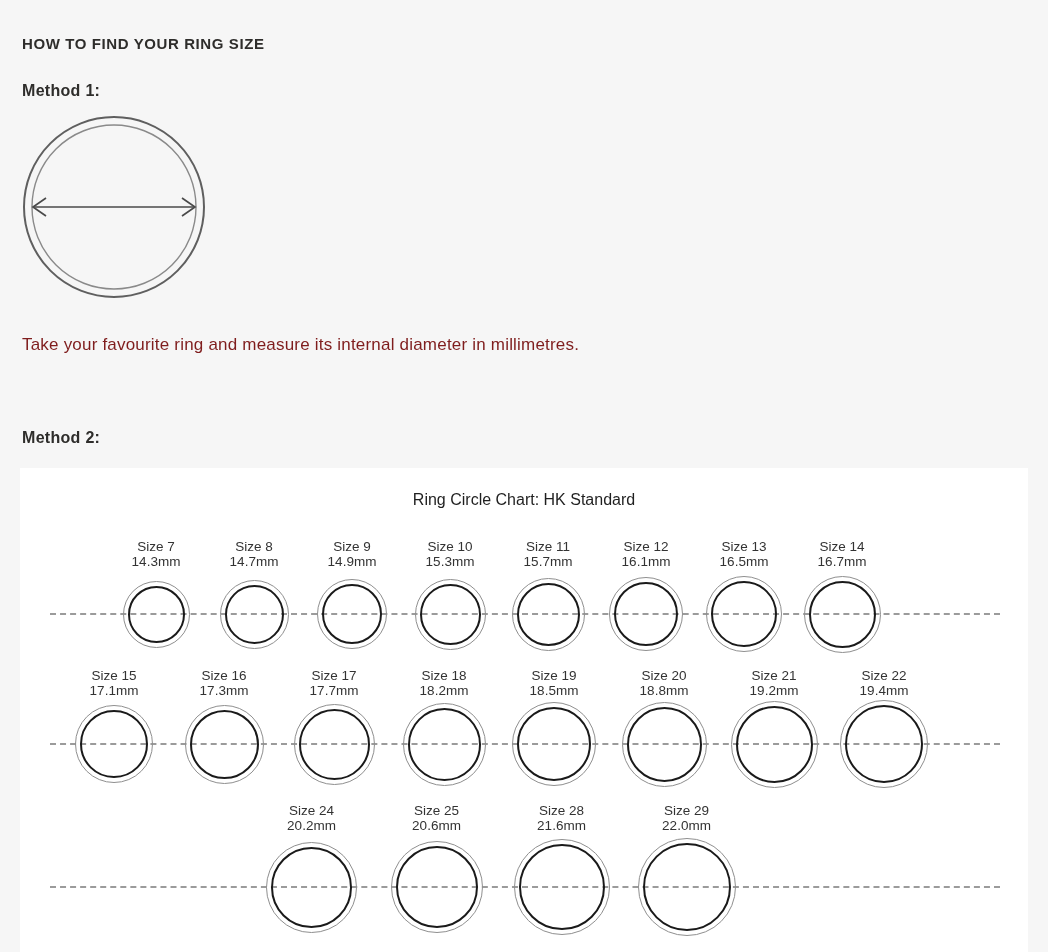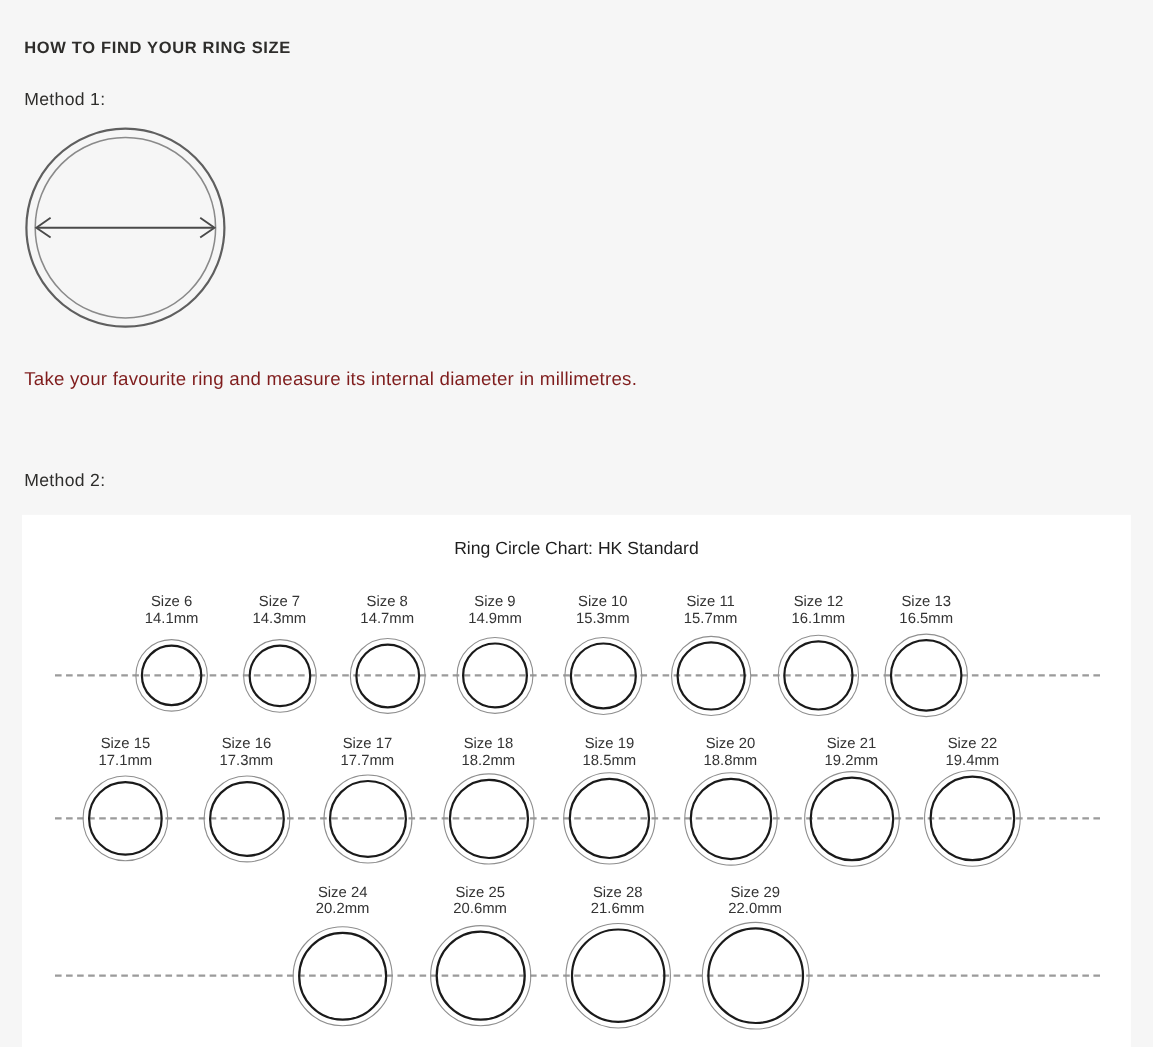--- a/index.html
+++ b/index.html
@@ -11,21 +11,21 @@
     position: relative;
     overflow: hidden;
   }
   .page-title {
     position: absolute; left: 22px; top: 35px;
     font-size: 15px; font-weight: bold; letter-spacing: 0.6px;
     color: #2e2d2b;
   }
   .method-heading {
     position: absolute; left: 22px;
-    font-size: 16px; font-weight: normal; letter-spacing: 0.3px;
+    font-size: 16px; font-weight: bold; letter-spacing: 0.3px;
     color: #2e2d2b;
   }
   .method-1 { top: 82px; }
   .method-2 { top: 429px; }
   .ring-illustration {
     position: absolute; left: 21px; top: 114px;
     width: 186px; height: 186px;
   }
   .method-description {
     position: absolute; left: 22px; top: 335px;
@@ -104,29 +104,20 @@
 
 <div class="method-heading method-2">Method 2:</div>
 
 <div class="chart-card">
   <div class="chart-title">Ring Circle Chart: HK Standard</div>
   <div class="dash-line dash-line-0"></div>
   <div class="dash-line dash-line-1"></div>
   <div class="dash-line dash-line-2"></div>
   <div class="ring-row ring-row-0" id="ring-row-0">
       <div class="ring-cell">
-        <div class="size-label">Size 6</div>
-        <div class="mm-label">14.1mm</div>
-        <div class="circle-area">
-          <div class="ring-outer" style="width: 66px; height: 66px;">
-            <div class="ring-inner" style="width: 56px; height: 56px;"></div>
-          </div>
-        </div>
-      </div>
-      <div class="ring-cell">
         <div class="size-label">Size 7</div>
         <div class="mm-label">14.3mm</div>
         <div class="circle-area">
           <div class="ring-outer" style="width: 67px; height: 67px;">
             <div class="ring-inner" style="width: 57px; height: 57px;"></div>
           </div>
         </div>
       </div>
       <div class="ring-cell">
         <div class="size-label">Size 8</div>
@@ -175,20 +166,29 @@
       </div>
       <div class="ring-cell">
         <div class="size-label">Size 13</div>
         <div class="mm-label">16.5mm</div>
         <div class="circle-area">
           <div class="ring-outer" style="width: 76px; height: 76px;">
             <div class="ring-inner" style="width: 66px; height: 66px;"></div>
           </div>
         </div>
       </div>
+      <div class="ring-cell">
+        <div class="size-label">Size 14</div>
+        <div class="mm-label">16.7mm</div>
+        <div class="circle-area">
+          <div class="ring-outer" style="width: 77px; height: 77px;">
+            <div class="ring-inner" style="width: 67px; height: 67px;"></div>
+          </div>
+        </div>
+      </div>
     </div>
   <div class="ring-row ring-row-1" id="ring-row-1">
       <div class="ring-cell">
         <div class="size-label">Size 15</div>
         <div class="mm-label">17.1mm</div>
         <div class="circle-area">
           <div class="ring-outer" style="width: 78px; height: 78px;">
             <div class="ring-inner" style="width: 68px; height: 68px;"></div>
           </div>
         </div>

